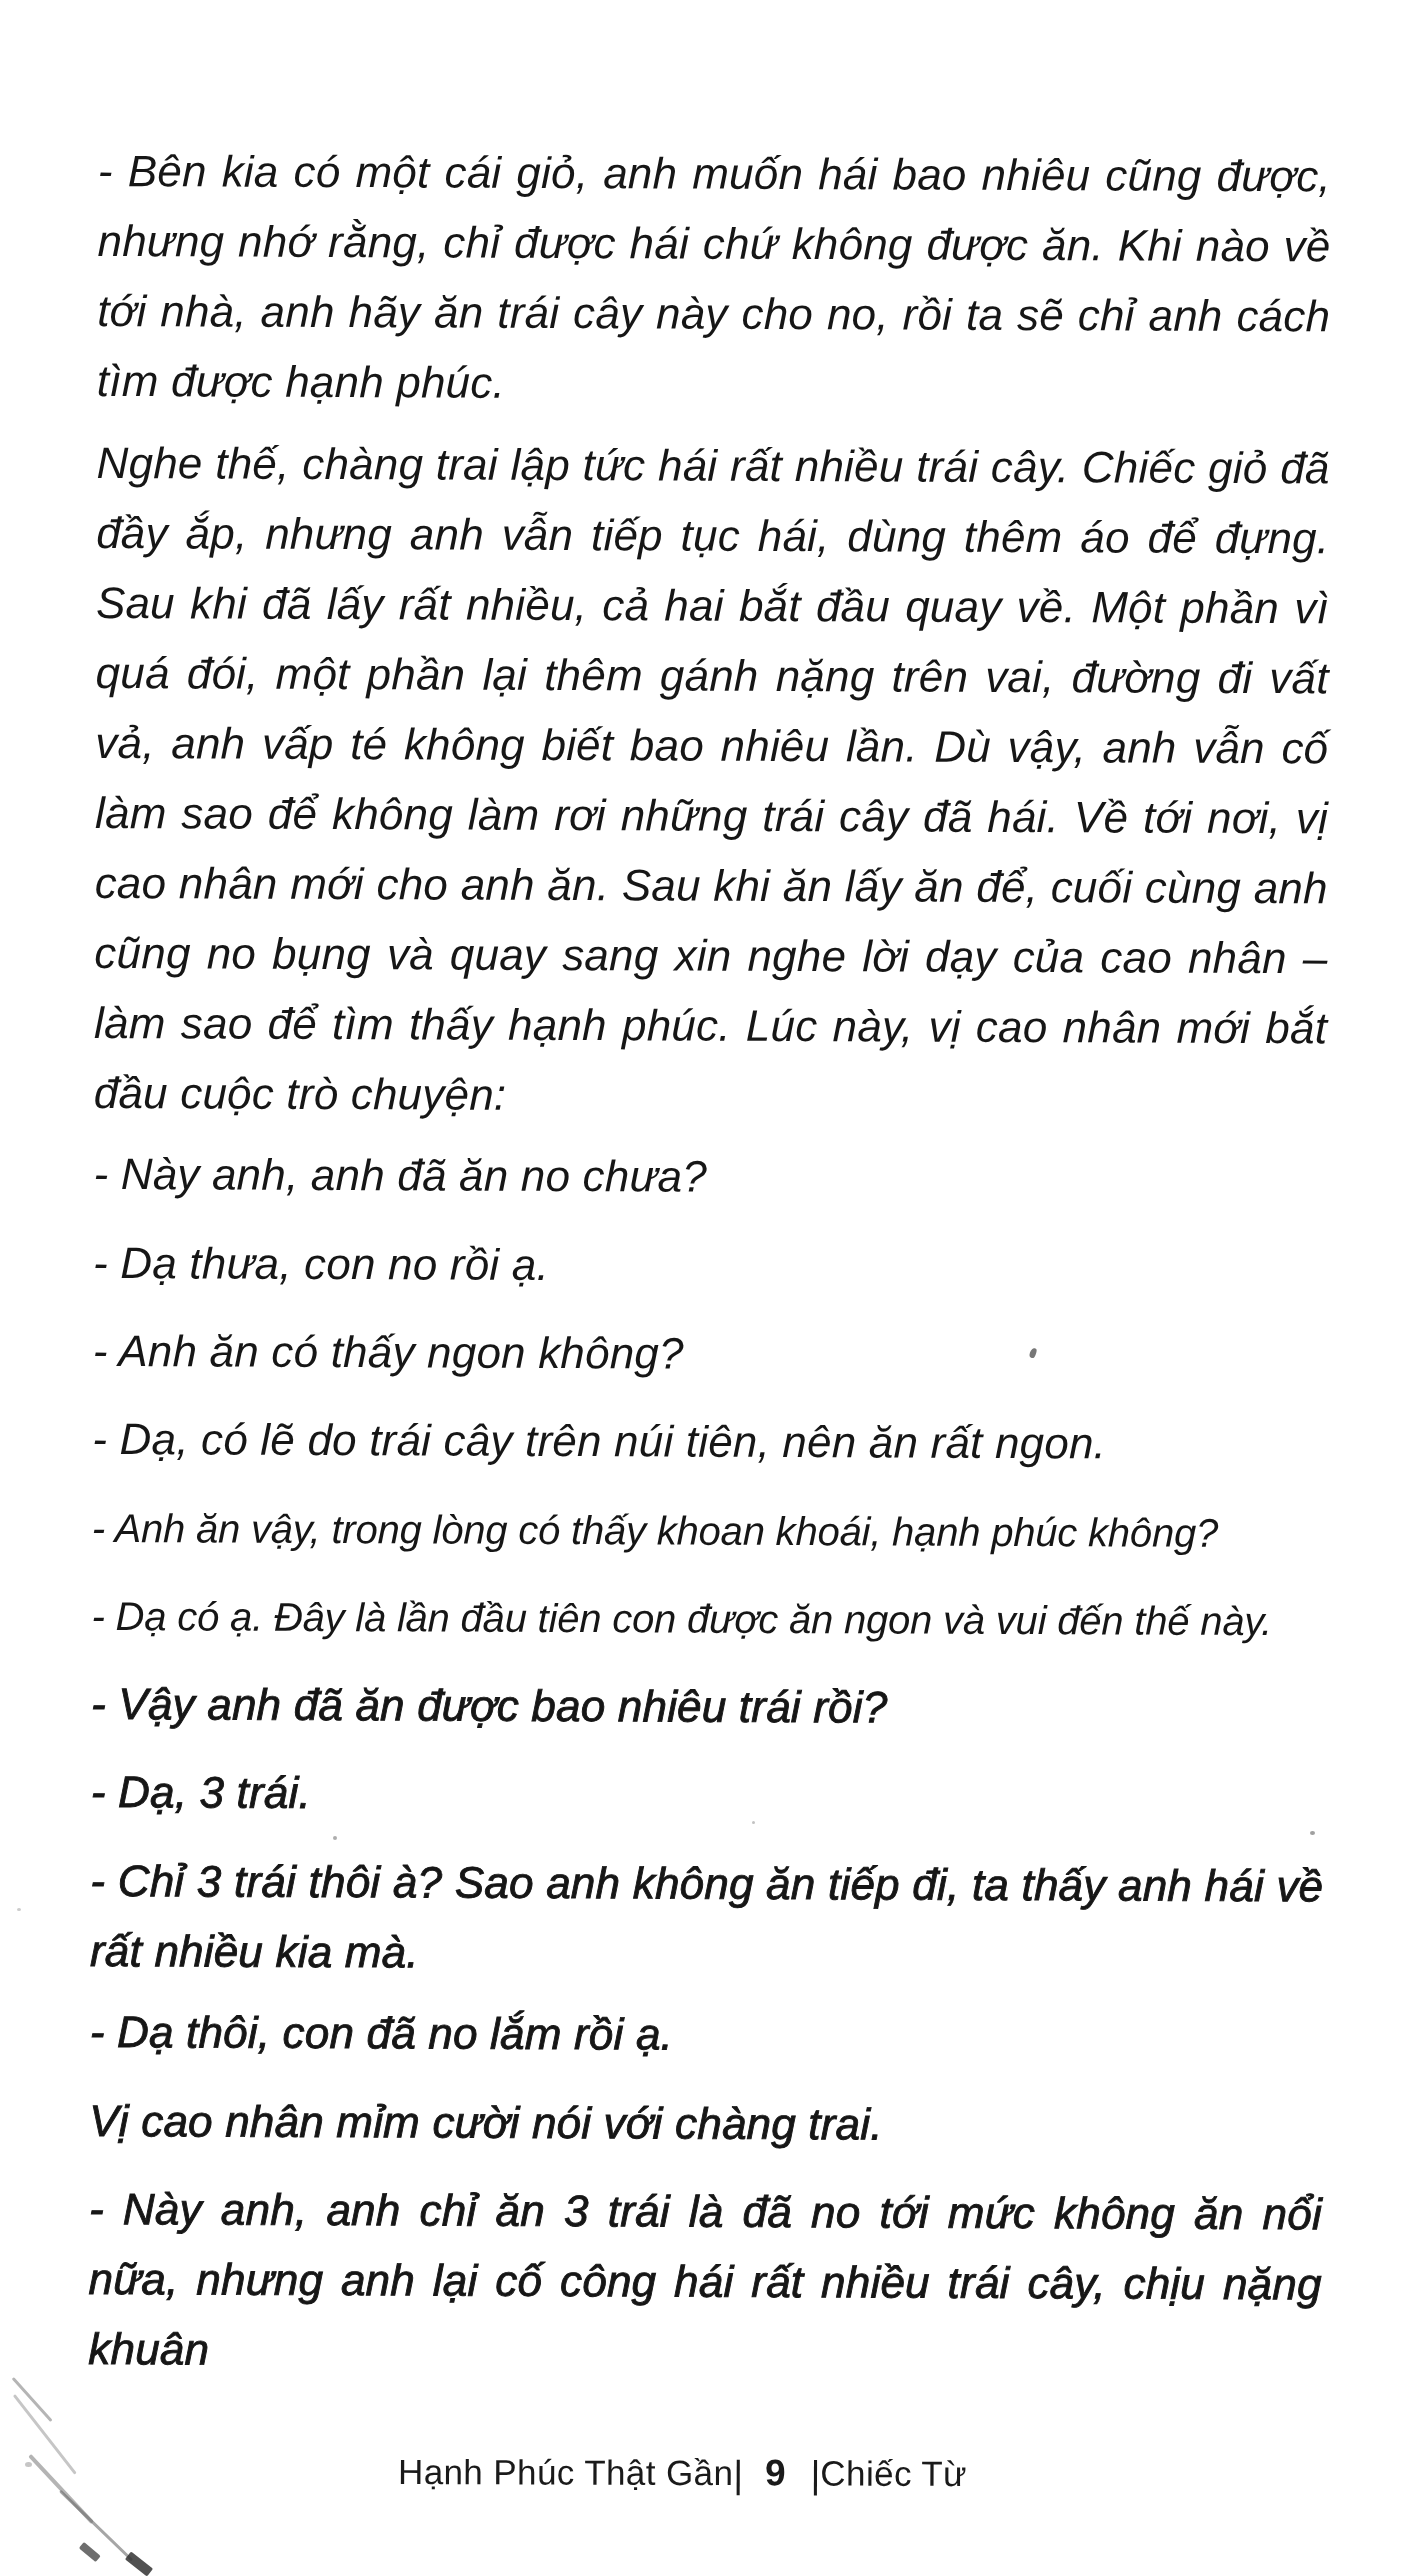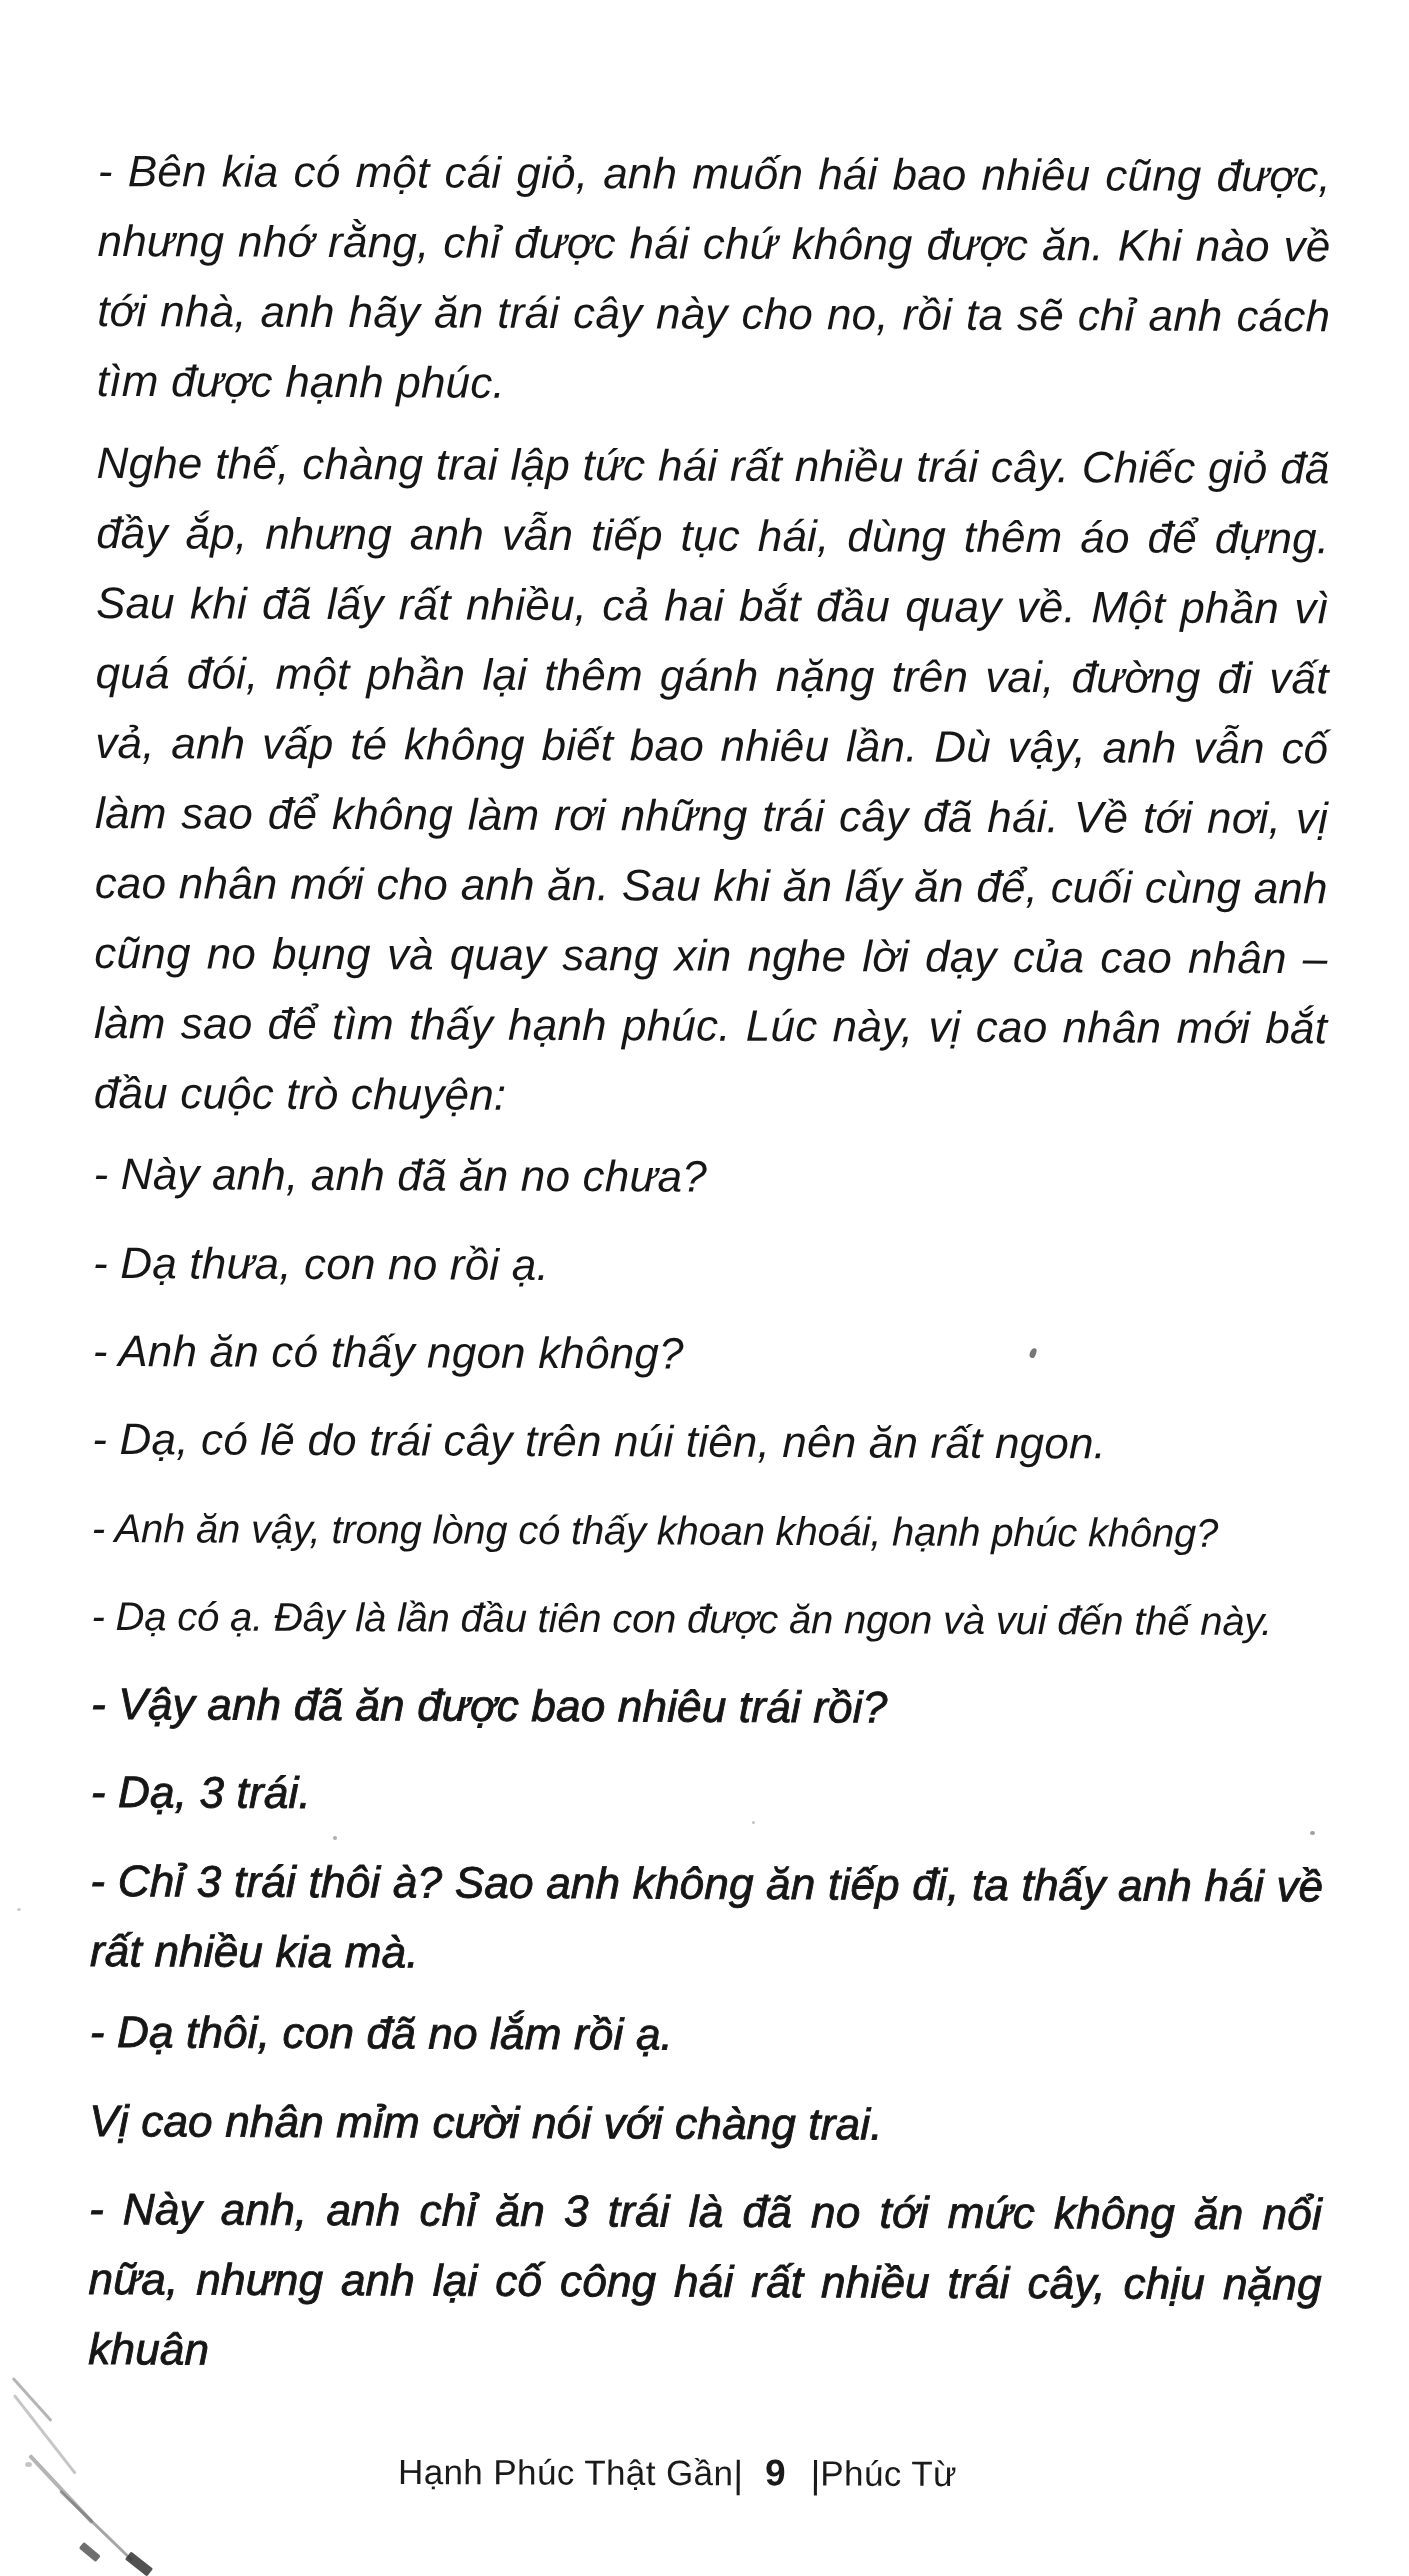--- a/index.html
+++ b/index.html
@@ -89,21 +89,21 @@
       <p class="dialogue heavy">- Dạ thôi, con đã no lắm rồi ạ.</p>
       <p class="dialogue heavy">Vị cao nhân mỉm cười nói với chàng trai.</p>
       <p class="paragraph heavy">- Này anh, anh chỉ ăn 3 trái là đã no tới mức không ăn nổi nữa, nhưng anh lại cố công hái rất nhiều trái cây, chịu nặng khuân</p>
     </div>
 
   <div class="footer">
     <span class="title-txt">Hạnh Phúc Thật Gần</span>
       <span class="bar">|</span>
       <span class="pagenum">9</span>
       <span class="bar">|</span>
-      <span class="author-txt">Phúc Từ</span>
+      <span class="author-txt">Chiếc Từ</span>
   </div>
 
   <div class="artifact streak" style="left:3.3px;top:2398px;width:58px;height:3.3px;transform:rotate(48deg);opacity:.65;"></div>
   <div class="artifact streak" style="left:-5px;top:2433px;width:100px;height:2.5px;transform:rotate(52deg);opacity:.5;"></div>
   <div class="artifact streak" style="left:15px;top:2487px;width:92px;height:4.2px;transform:rotate(47deg);opacity:.55;background:#777;"></div>
   <div class="artifact streak" style="left:46px;top:2524px;width:100px;height:3.3px;transform:rotate(44deg);opacity:.6;background:#6b6b6b;"></div>
   <div class="artifact streak" style="left:79px;top:2548px;width:21.7px;height:7.5px;transform:rotate(40deg);opacity:.8;background:#4a4a4a;"></div>
   <div class="artifact streak" style="left:125px;top:2559px;width:28px;height:10px;transform:rotate(38deg);opacity:.85;background:#333;"></div>
   <div class="artifact streak" style="left:25px;top:2462px;width:6.7px;height:5px;opacity:.5;border-radius:50%;"></div>
   <div class="artifact" style="left:1030px;top:1348px;width:5.8px;height:10px;background:#555;border-radius:60% 40% 50% 50%;transform:rotate(18deg);opacity:.8;"></div>

